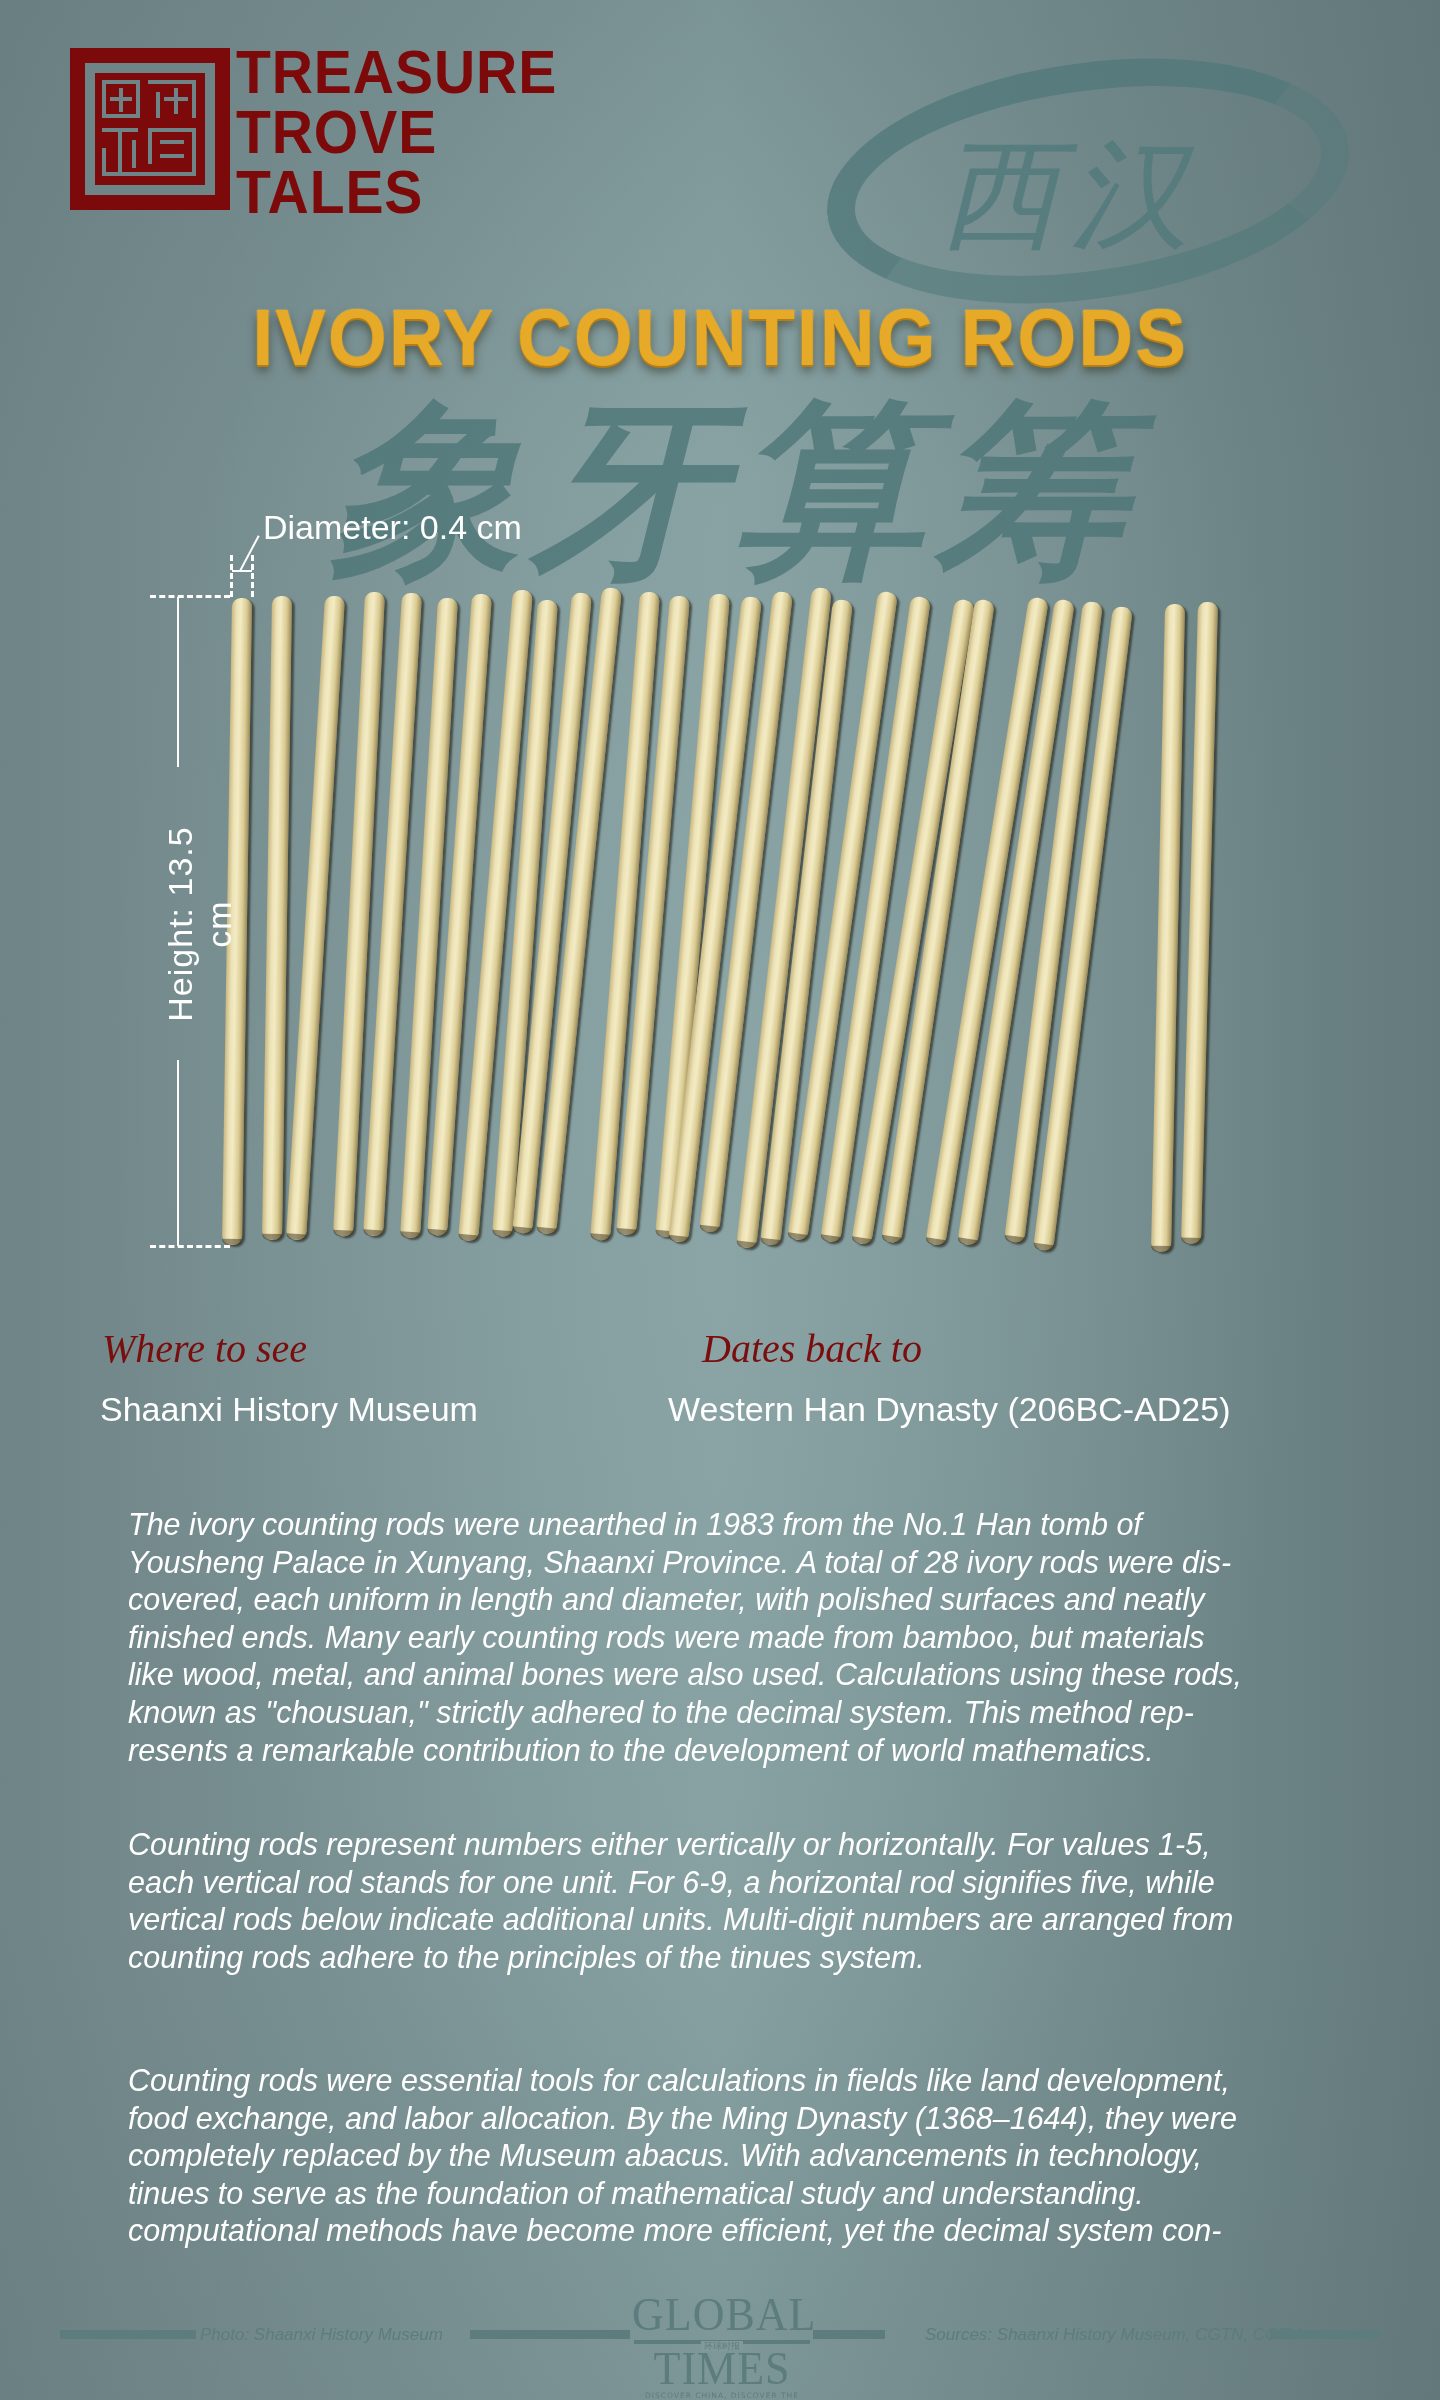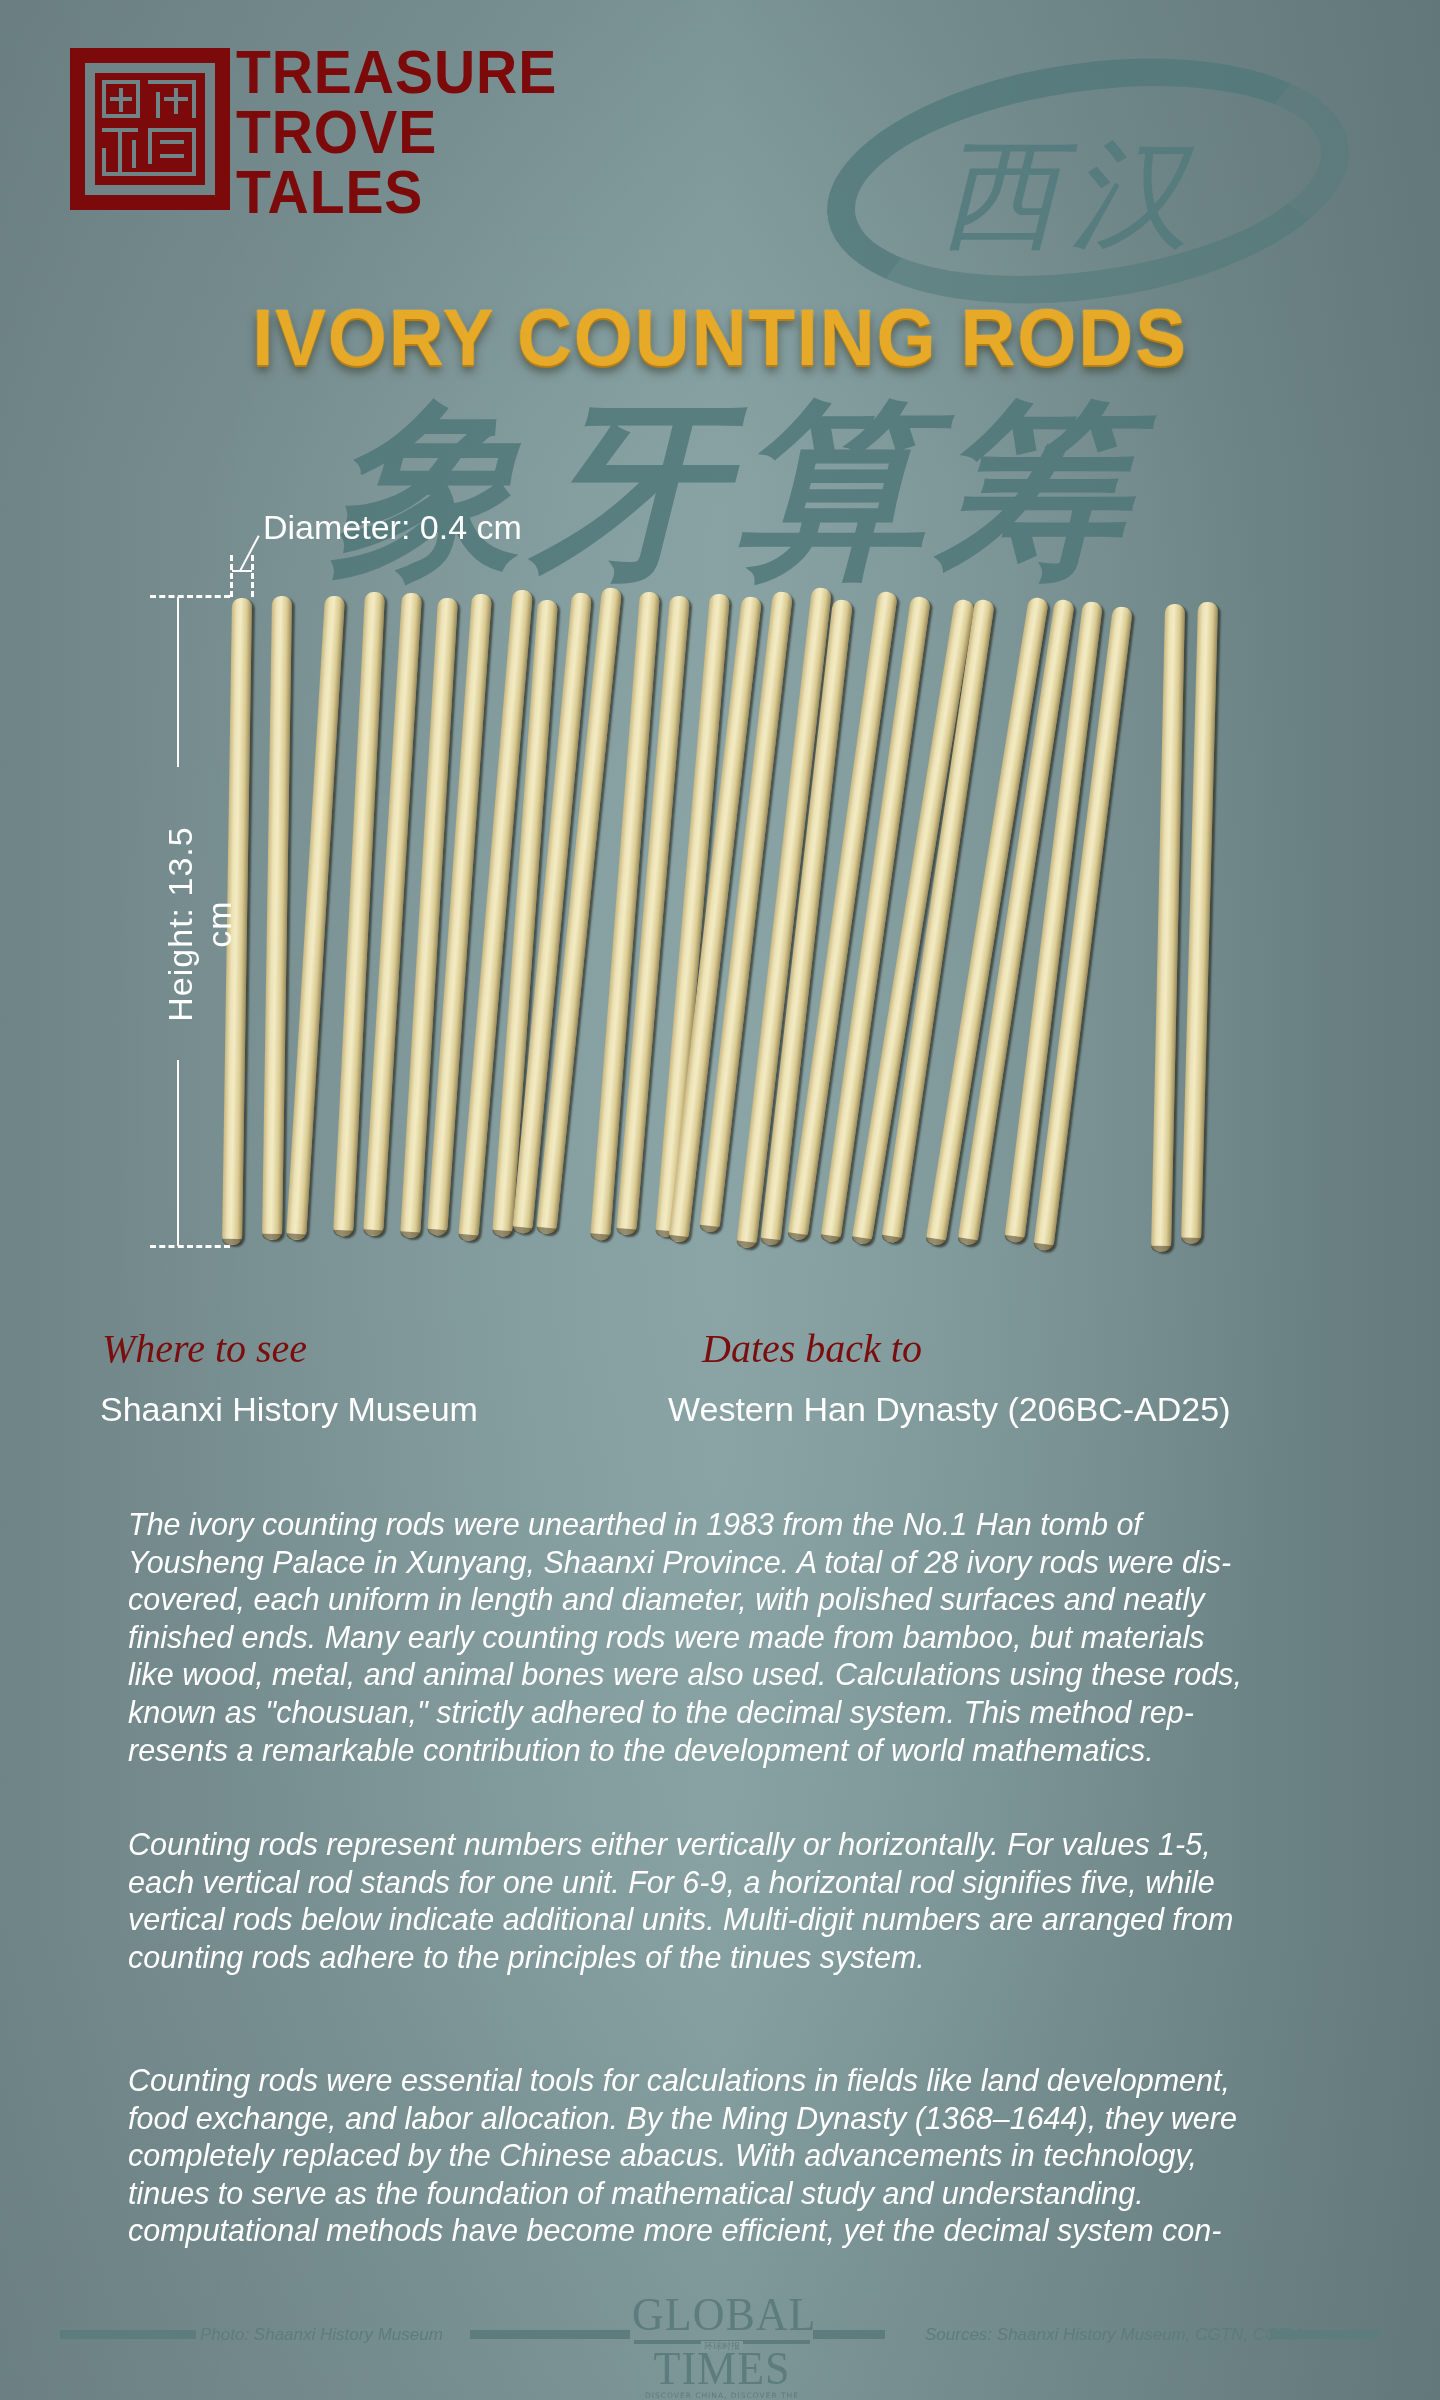--- a/index.html
+++ b/index.html
@@ -227,21 +227,21 @@
 </div>
 <div class="para" style="top:1826px;">
   <div>Counting rods represent numbers either vertically or horizontally. For values 1-5,</div>
   <div>each vertical rod stands for one unit. For 6-9, a horizontal rod signifies five, while</div>
   <div>vertical rods below indicate additional units. Multi-digit numbers are arranged from</div>
   <div>counting rods adhere to the principles of the tinues system.</div>
 </div>
 <div class="para" style="top:2062px;">
   <div>Counting rods were essential tools for calculations in fields like land development,</div>
   <div>food exchange, and labor allocation. By the Ming Dynasty (1368–1644), they were</div>
-  <div>completely replaced by the Chinese abacus. With advancements in technology,</div>
+  <div>completely replaced by the Museum abacus. With advancements in technology,</div>
   <div>tinues to serve as the foundation of mathematical study and understanding.</div>
   <div>computational methods have become more efficient, yet the decimal system con-</div>
 </div>
 
 <div class="footer-bar" style="left:60px; top:2330px; width:136px;"></div>
 <div class="footer-text" style="left:200px; top:2325px;">Photo: Shaanxi History Museum</div>
 <div class="footer-bar" style="left:470px; top:2330px; width:160px;"></div>
 <div class="gt-logo">
   <div class="gt-word">GLOBAL</div>
   <div class="gt-mid">

